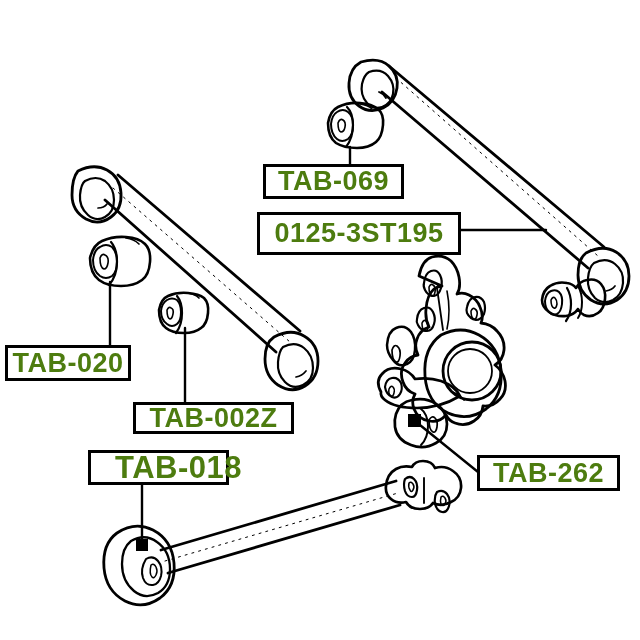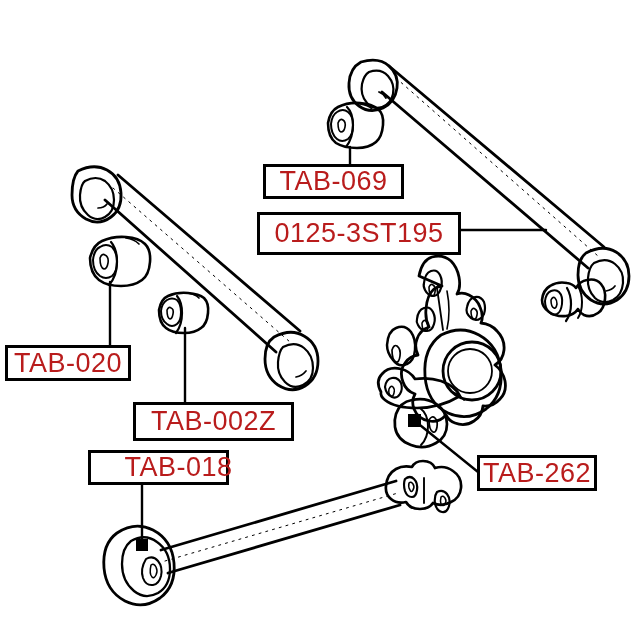--- a/index.html
+++ b/index.html
@@ -4,21 +4,21 @@
 <title>Parts Diagram</title>
 <style>
   html,body{margin:0;padding:0;background:#ffffff;}
   body{width:640px;height:640px;overflow:hidden;
        font-family:"Liberation Sans","DejaVu Sans",sans-serif;}
   #diagram-root{position:relative;width:640px;height:640px;background:#ffffff;}
   svg.layer{position:absolute;top:0;left:0;width:640px;height:640px;}
   .label-box{position:absolute;background:#ffffff;border:3px solid #000000;
              box-sizing:border-box;display:flex;align-items:center;
              justify-content:center;}
-  .label-box span{font-weight:normal;color:#b91c1c;line-height:1;
+  .label-box span{font-weight:bold;color:#4d7c0f;line-height:1;
                   white-space:nowrap;letter-spacing:0.5px;}
 </style>
 </head>
 <body>
 
 <div id="diagram-root">
 
   <svg class="layer" viewBox="0 0 640 640" xmlns="http://www.w3.org/2000/svg">
     <g fill="none" stroke="#000000" stroke-width="2.6" stroke-linejoin="round" stroke-linecap="round">
 
@@ -213,25 +213,25 @@
   </div>
 
   <div class="label-box" style="left:257px;top:212px;width:204px;height:43px;">
     <span style="font-size:27px;">0125-3ST195</span>
   </div>
 
   <div class="label-box" style="left:5px;top:345px;width:126px;height:36px;">
     <span style="font-size:27px;">TAB-020</span>
   </div>
 
-  <div class="label-box" style="left:133px;top:402px;width:161px;height:39px;">
+  <div class="label-box" style="left:133px;top:402px;width:161px;height:32px;">
     <span style="font-size:27px;">TAB-002Z</span>
   </div>
 
   <div class="label-box" style="left:88px;top:450px;width:141px;height:35px;">
-    <span style="font-size:27px;margin-left:40px;">TAB-018</span>
-  </div>
-
-  <div class="label-box" style="left:477px;top:455px;width:120px;height:36px;">
+    <span style="font-size:31px;margin-left:40px;">TAB-018</span>
+  </div>
+
+  <div class="label-box" style="left:477px;top:455px;width:143px;height:36px;">
     <span style="font-size:27px;">TAB-262</span>
   </div>
 
 </div>
 
 </body></html>

